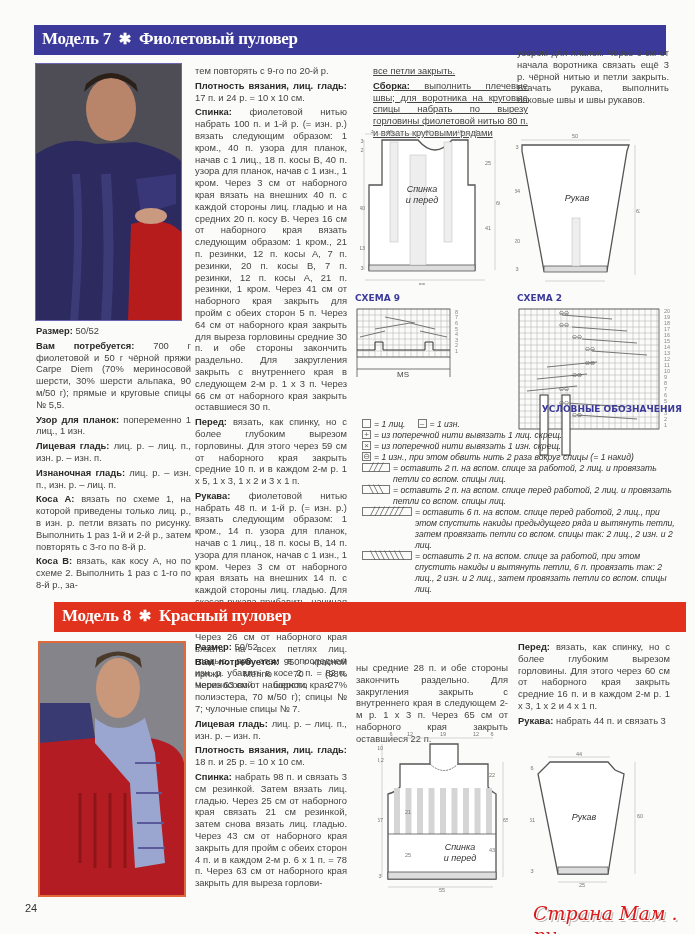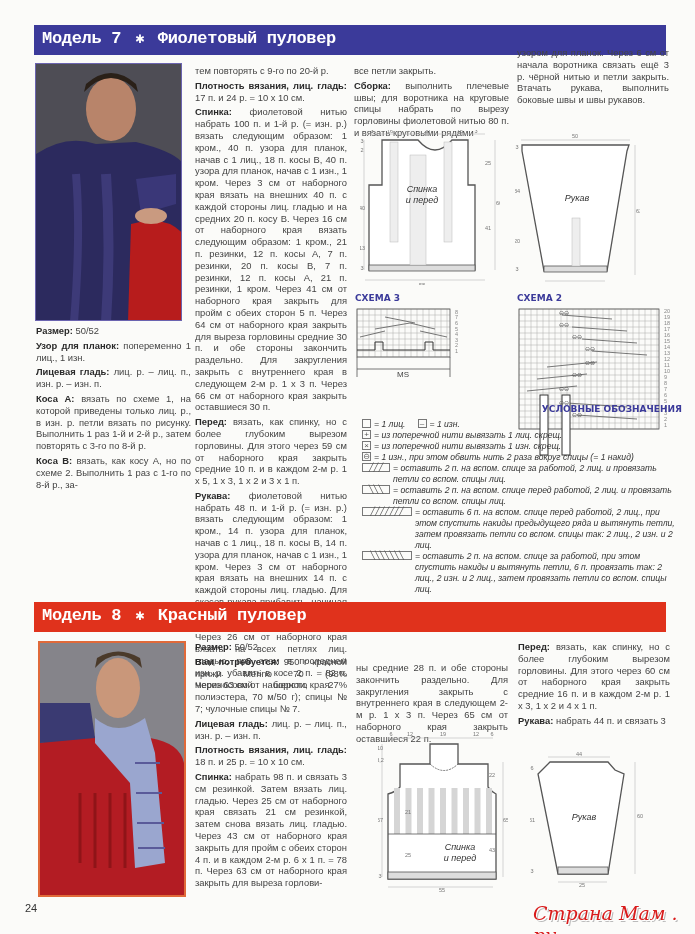--- a/index.html
+++ b/index.html
@@ -1,21 +1,21 @@
 <!DOCTYPE html>
 <html><head>
 <meta charset="utf-8">
 <style>
   * { box-sizing: border-box; margin: 0; padding: 0; }
   html, body { width: 695px; height: 934px; background: #fbfbf9; overflow: hidden; }
   body { position: relative; font-family: "Liberation Sans", sans-serif; color: #3a3a3a; }
-  .banner { position: absolute; left: 34px; width: 632px; height: 30px; color: #fff; font-family: Liberation Mono, monospace; font-weight: bold; font-size: 17px; padding: 4px 8px; letter-spacing: -0.3px; }
+  .banner { position: absolute; left: 34px; width: 632px; height: 30px; color: #fff; font-family: Liberation Serif, serif; font-weight: bold; font-size: 17px; padding: 4px 8px; letter-spacing: -0.3px; }
   .banner .star { font-size: 15px; margin: 0 4px; }
   #banner7 { top: 25px; background: #3b3a9a; }
-  #banner8 { top: 602px; background: #e0321c; }
+  #banner8 { top: 602px; background: #e0321c; margin-left: 20px; }
   .photo { position: absolute; overflow: hidden; }
   #photo7 { left: 35px; top: 63px; width: 147px; height: 258px; border: 1px solid #6b64b0; background: linear-gradient(#5c5a63, #3a3940); }
   #photo8 { left: 38px; top: 641px; width: 148px; height: 256px; border: 2px solid #e06a3a; background: linear-gradient(#8d8c92, #6f6e75); }
   .col { position: absolute; font-family: "Liberation Sans", sans-serif; font-size: 9.4px; line-height: 11.8px; color: #444; text-align: justify; font-stretch: condensed; }
   .col p { margin-bottom: 3px; }
   .col b { color: #2a2a2a; }
   .diagram { position: absolute; }
   .schema-title { position: absolute; font-family: "DejaVu Sans", sans-serif; font-weight: bold; font-size: 9px; color: #3b3a9a; }
   .legend { position: absolute; left: 362px; top: 404px; width: 320px; font-size: 8.6px; line-height: 11px; font-style: italic; color: #333; }
   .legend .lt { font-style: normal; font-weight: bold; font-family: "DejaVu Sans", sans-serif; color: #3b3a9a; font-size: 9px; margin-bottom: 4px; text-align: right; }
@@ -43,35 +43,37 @@
     <ellipse cx="75" cy="45" rx="25" ry="32" fill="#b8846a"></ellipse>
     <path d="M48 28 Q75 0 102 28 L100 20 Q75 -2 50 20 Z" fill="#2a2018"></path>
     <path d="M95 160 Q130 150 147 170 L147 258 L92 258 Z" fill="#b71c1c"></path>
     <path d="M100 115 L140 110 L140 140 L105 150 Z" fill="#3a3778"></path>
     <ellipse cx="115" cy="152" rx="16" ry="8" fill="#c99a80"></ellipse>
   </svg>
 </div>
 
 <div class="col" style="left:36px; top:325px; width:155px;">
   <p><b>Размер:</b><span> 50/52</span></p>
+  <p><b>Вам потребуется:</b><span> 700 г фиолетовой и 50 г чёрной пряжи Carpe Diem (70% мериносовой шерсти, 30% шерсти альпака, 90 м/50 г); прямые и круговые спицы № 5,5.</span></p>
   <p><b>Узор для планок:</b><span> попеременно 1 лиц., 1 изн.</span></p>
   <p><b>Лицевая гладь:</b><span> лиц. р. – лиц. п., изн. р. – изн. п.</span></p>
+  <p><b>Изнаночная гладь:</b><span> лиц. р. – изн. п., изн. р. – лиц. п.</span></p>
   <p><b>Коса А:</b><span> вязать по схеме 1, на которой приведены только лиц. р., в изн. р. петли вязать по рисунку. Выполнить 1 раз 1-й и 2-й р., затем повторять с 3-го по 8-й р.</span></p>
   <p><b>Коса В:</b><span> вязать, как косу А, но по схеме 2. Выполнить 1 раз с 1-го по 8-й р., за-</span></p>
 </div>
 
 <div class="col" style="left:195px; top:65px; width:152px;">
   <p><b></b><span>тем повторять с 9-го по 20-й р.</span></p>
   <p><b>Плотность вязания, лиц. гладь:</b><span> 17 п. и 24 р. = 10 х 10 см.</span></p>
   <p><b>Спинка:</b><span> фиолетовой нитью набрать 100 п. и 1-й р. (= изн. р.) вязать следующим образом: 1 кром., 40 п. узора для планок, начав с 1 лиц., 18 п. косы В, 40 п. узора для планок, начав с 1 изн., 1 кром. Через 3 см от наборного края вязать на внешних 40 п. с каждой стороны лиц. гладью и на средних 20 п. косу В. Через 16 см от наборного края вязать следующим образом: 1 кром., 21 п. резинки, 12 п. косы А, 7 п. резинки, 20 п. косы В, 7 п. резинки, 12 п. косы А, 21 п. резинки, 1 кром. Через 41 см от наборного края закрыть для пройм с обеих сторон 5 п. Через 64 см от наборного края закрыть для выреза горловины средние 30 п. и обе стороны закончить раздельно. Для закругления закрыть с внутреннего края в следующем 2-м р. 1 х 3 п. Через 66 см от наборного края закрыть оставшиеся 30 п.</span></p>
   <p><b>Перед:</b><span> вязать, как спинку, но с более глубоким вырезом горловины. Для этого через 59 см от наборного края закрыть средние 10 п. и в каждом 2-м р. 1 х 5, 1 х 3, 1 х 2 и 3 х 1 п.</span></p>
   <p><b>Рукава:</b><span> фиолетовой нитью набрать 48 п. и 1-й р. (= изн. р.) вязать следующим образом: 1 кром., 14 п. узора для планок, начав с 1 лиц., 18 п. косы В, 14 п. узора для планок, начав с 1 изн., 1 кром. Через 3 см от наборного края вязать на внешних 14 п. с каждой стороны лиц. гладью. Для скосов рукава прибавить, начиная от планки, с обеих сторон в каждом 8-м р. 17 х 1 п. = 84 п. Через 26 см от наборного края вязать на всех петлях лиц. гладью, при этом в последнем изн. р. убавить в косе 2 п. = 82 п. Через 63 см от наборного края</span></p>
 </div>
 
-<div class="col" style="left:354px; top:65px; width:155px;">
+<div class="col" style="left:373px; top:65px; width:155px;text-decoration:underline;">
   <p><b></b><span>все петли закрыть.</span></p>
   <p><b>Сборка:</b><span> выполнить плечевые швы; для воротника на круговые спицы набрать по вырезу горловины фиолетовой нитью 80 п. и вязать круговыми рядами</span></p>
 </div>
 
 <div class="col" style="left:517px; top:47px; width:152px;">
   <p><b></b><span>узором для планок. Через 6 см от начала воротника связать ещё 3 р. чёрной нитью и петли закрыть. Втачать рукава, выполнить боковые швы и швы рукавов.</span></p>
 </div>
 
 <svg class="diagram" style="left:360px; top:130px;" width="140" height="155" viewBox="0 0 140 155">
   <g stroke="#bbb" stroke-width="0.6" fill="none">
@@ -119,21 +121,21 @@
     <text x="60" y="5">50</text>
     <text x="60" y="154">28</text>
     <text x="2" y="138">3</text>
     <text x="2" y="110">20</text>
     <text x="2" y="60">34</text>
     <text x="2" y="16">3</text>
     <text x="124" y="80">63</text>
   </g>
 </svg>
 
-<div class="schema-title" style="left:355px; top:293px;">СХЕМА 3</div>
+<div class="schema-title" style="left:355px; top:293px;">СХЕМА 9</div>
 <svg class="diagram" style="left:355px; top:307px;" width="115" height="75" viewBox="0 0 115 75">
   <g id="s1grid" stroke="#aaa" stroke-width="0.5">
       <line x1="2" x2="2" y1="2" y2="50"></line>
       <line x1="8" x2="8" y1="2" y2="50"></line>
       <line x1="14" x2="14" y1="2" y2="50"></line>
       <line x1="20" x2="20" y1="2" y2="50"></line>
       <line x1="26" x2="26" y1="2" y2="50"></line>
       <line x1="32" x2="32" y1="2" y2="50"></line>
       <line x1="38" x2="38" y1="2" y2="50"></line>
       <line x1="44" x2="44" y1="2" y2="50"></line>

